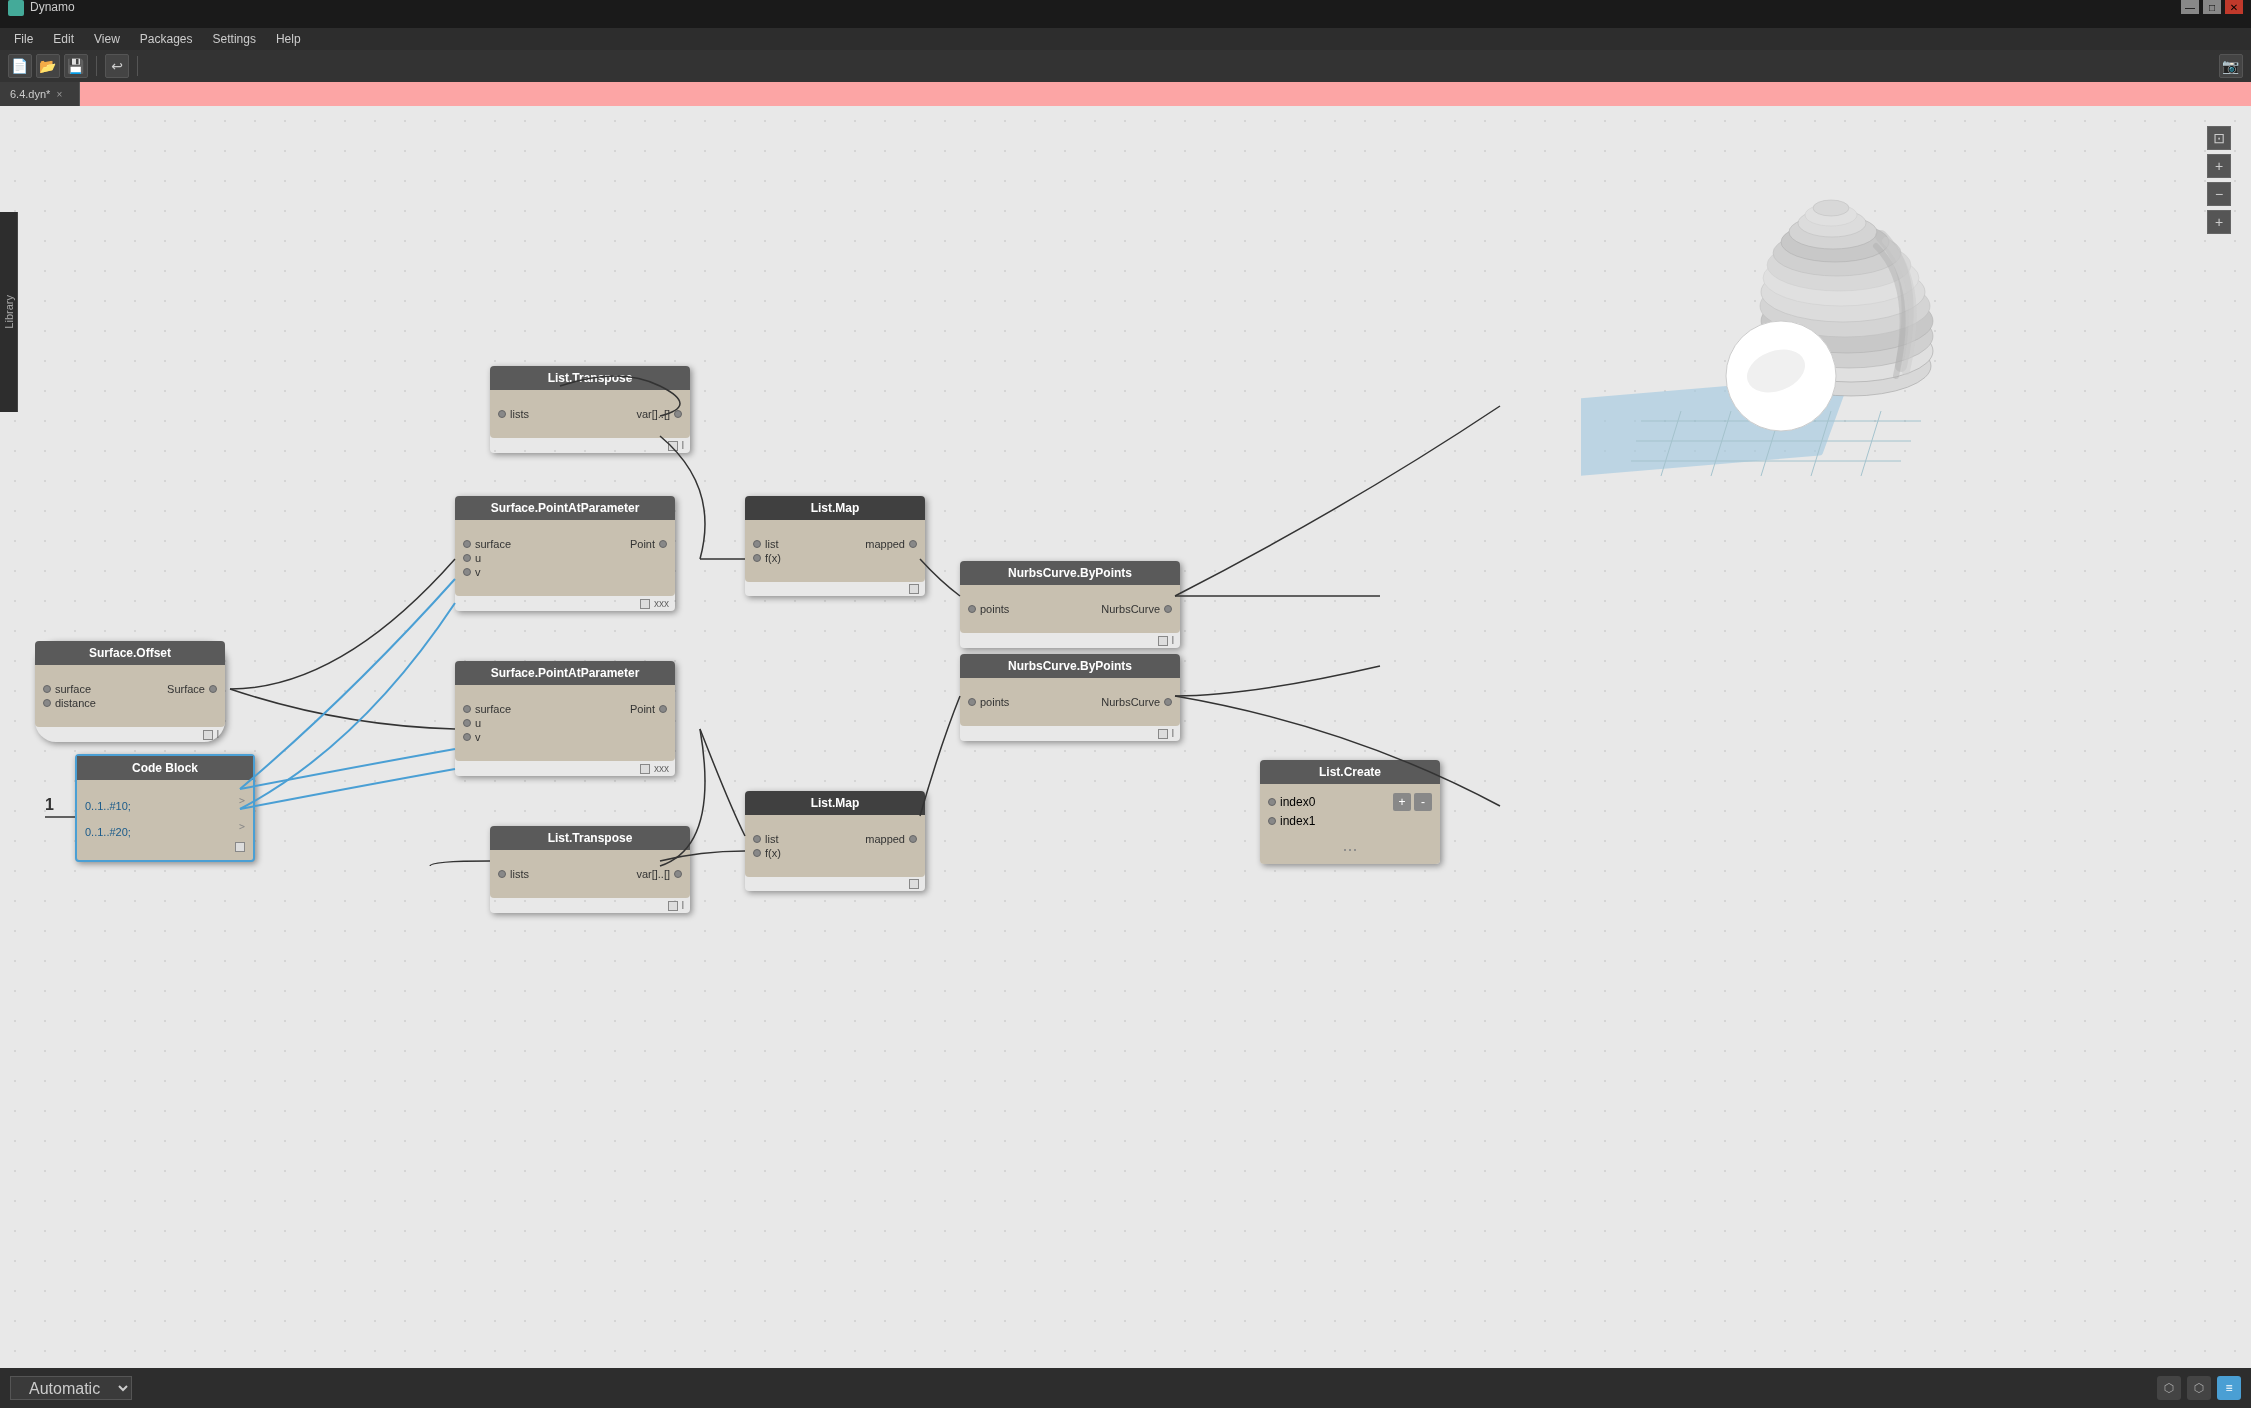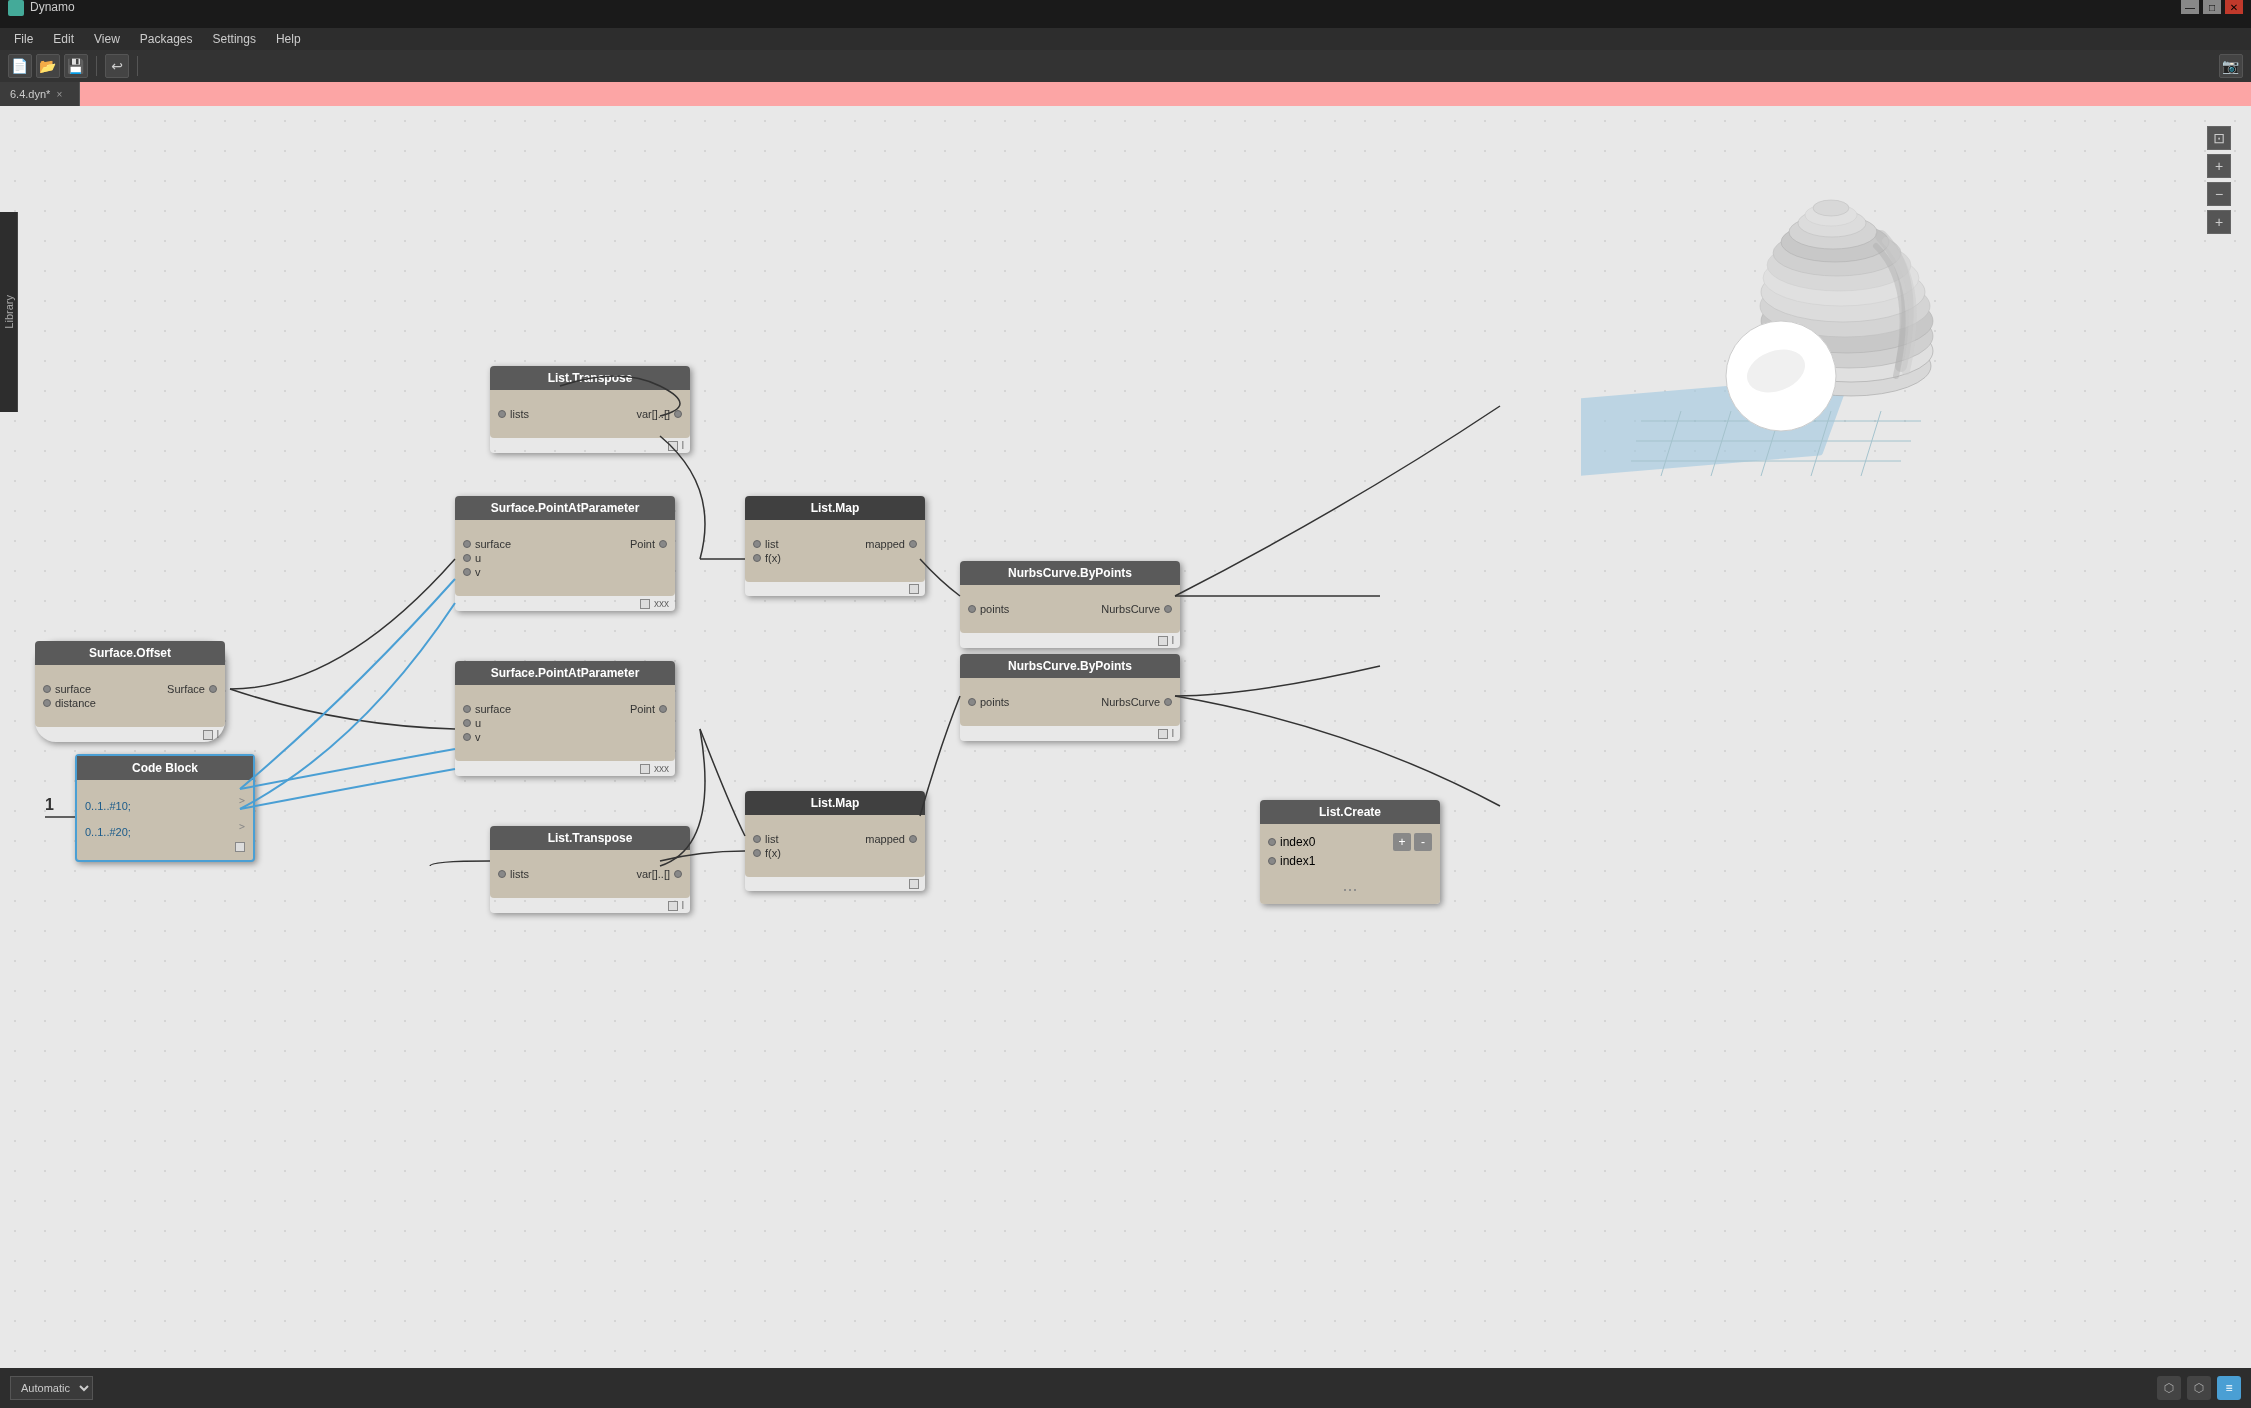--- a/index.html
+++ b/index.html
@@ -363,22 +363,22 @@
       align-items: center;
       padding: 0 10px;
       gap: 8px;
       z-index: 100;
     }
 
     .status-select {
       background: #3a3a3a;
       color: #ccc;
       border: 1px solid #555;
-      padding: 2px 6px;
-      font-size: 11px;
+      padding: 2px 14px;
+      font-size: 16px;
       height: 24px;
     }
 
     .status-icons {
       display: flex;
       gap: 6px;
       margin-left: auto;
     }
 
     .status-icon {
@@ -803,21 +803,21 @@
       <div class="code-line">
         <span class="code-text">0..1..#20;</span>
         <span class="code-arrow">&gt;</span>
       </div>
       <div class="node-footer" style="padding: 2px 0;">
         <div class="node-checkbox"></div>
       </div>
     </div>
   </div>
 
-  <div class="list-create-node" style="left:1260px; top:694px;">
+  <div class="list-create-node" style="left:1260px; top:654px;">
     <div class="node-header">List.Create</div>
     <div class="list-create-body">
       <div class="list-create-row">
         <div class="node-port-left">
           <div class="port-dot"></div>
           <span>index0</span>
         </div>
         <div style="display:flex; gap:3px; align-items:center;">
           <button class="list-btn">+</button>
           <button class="list-btn">-</button>

